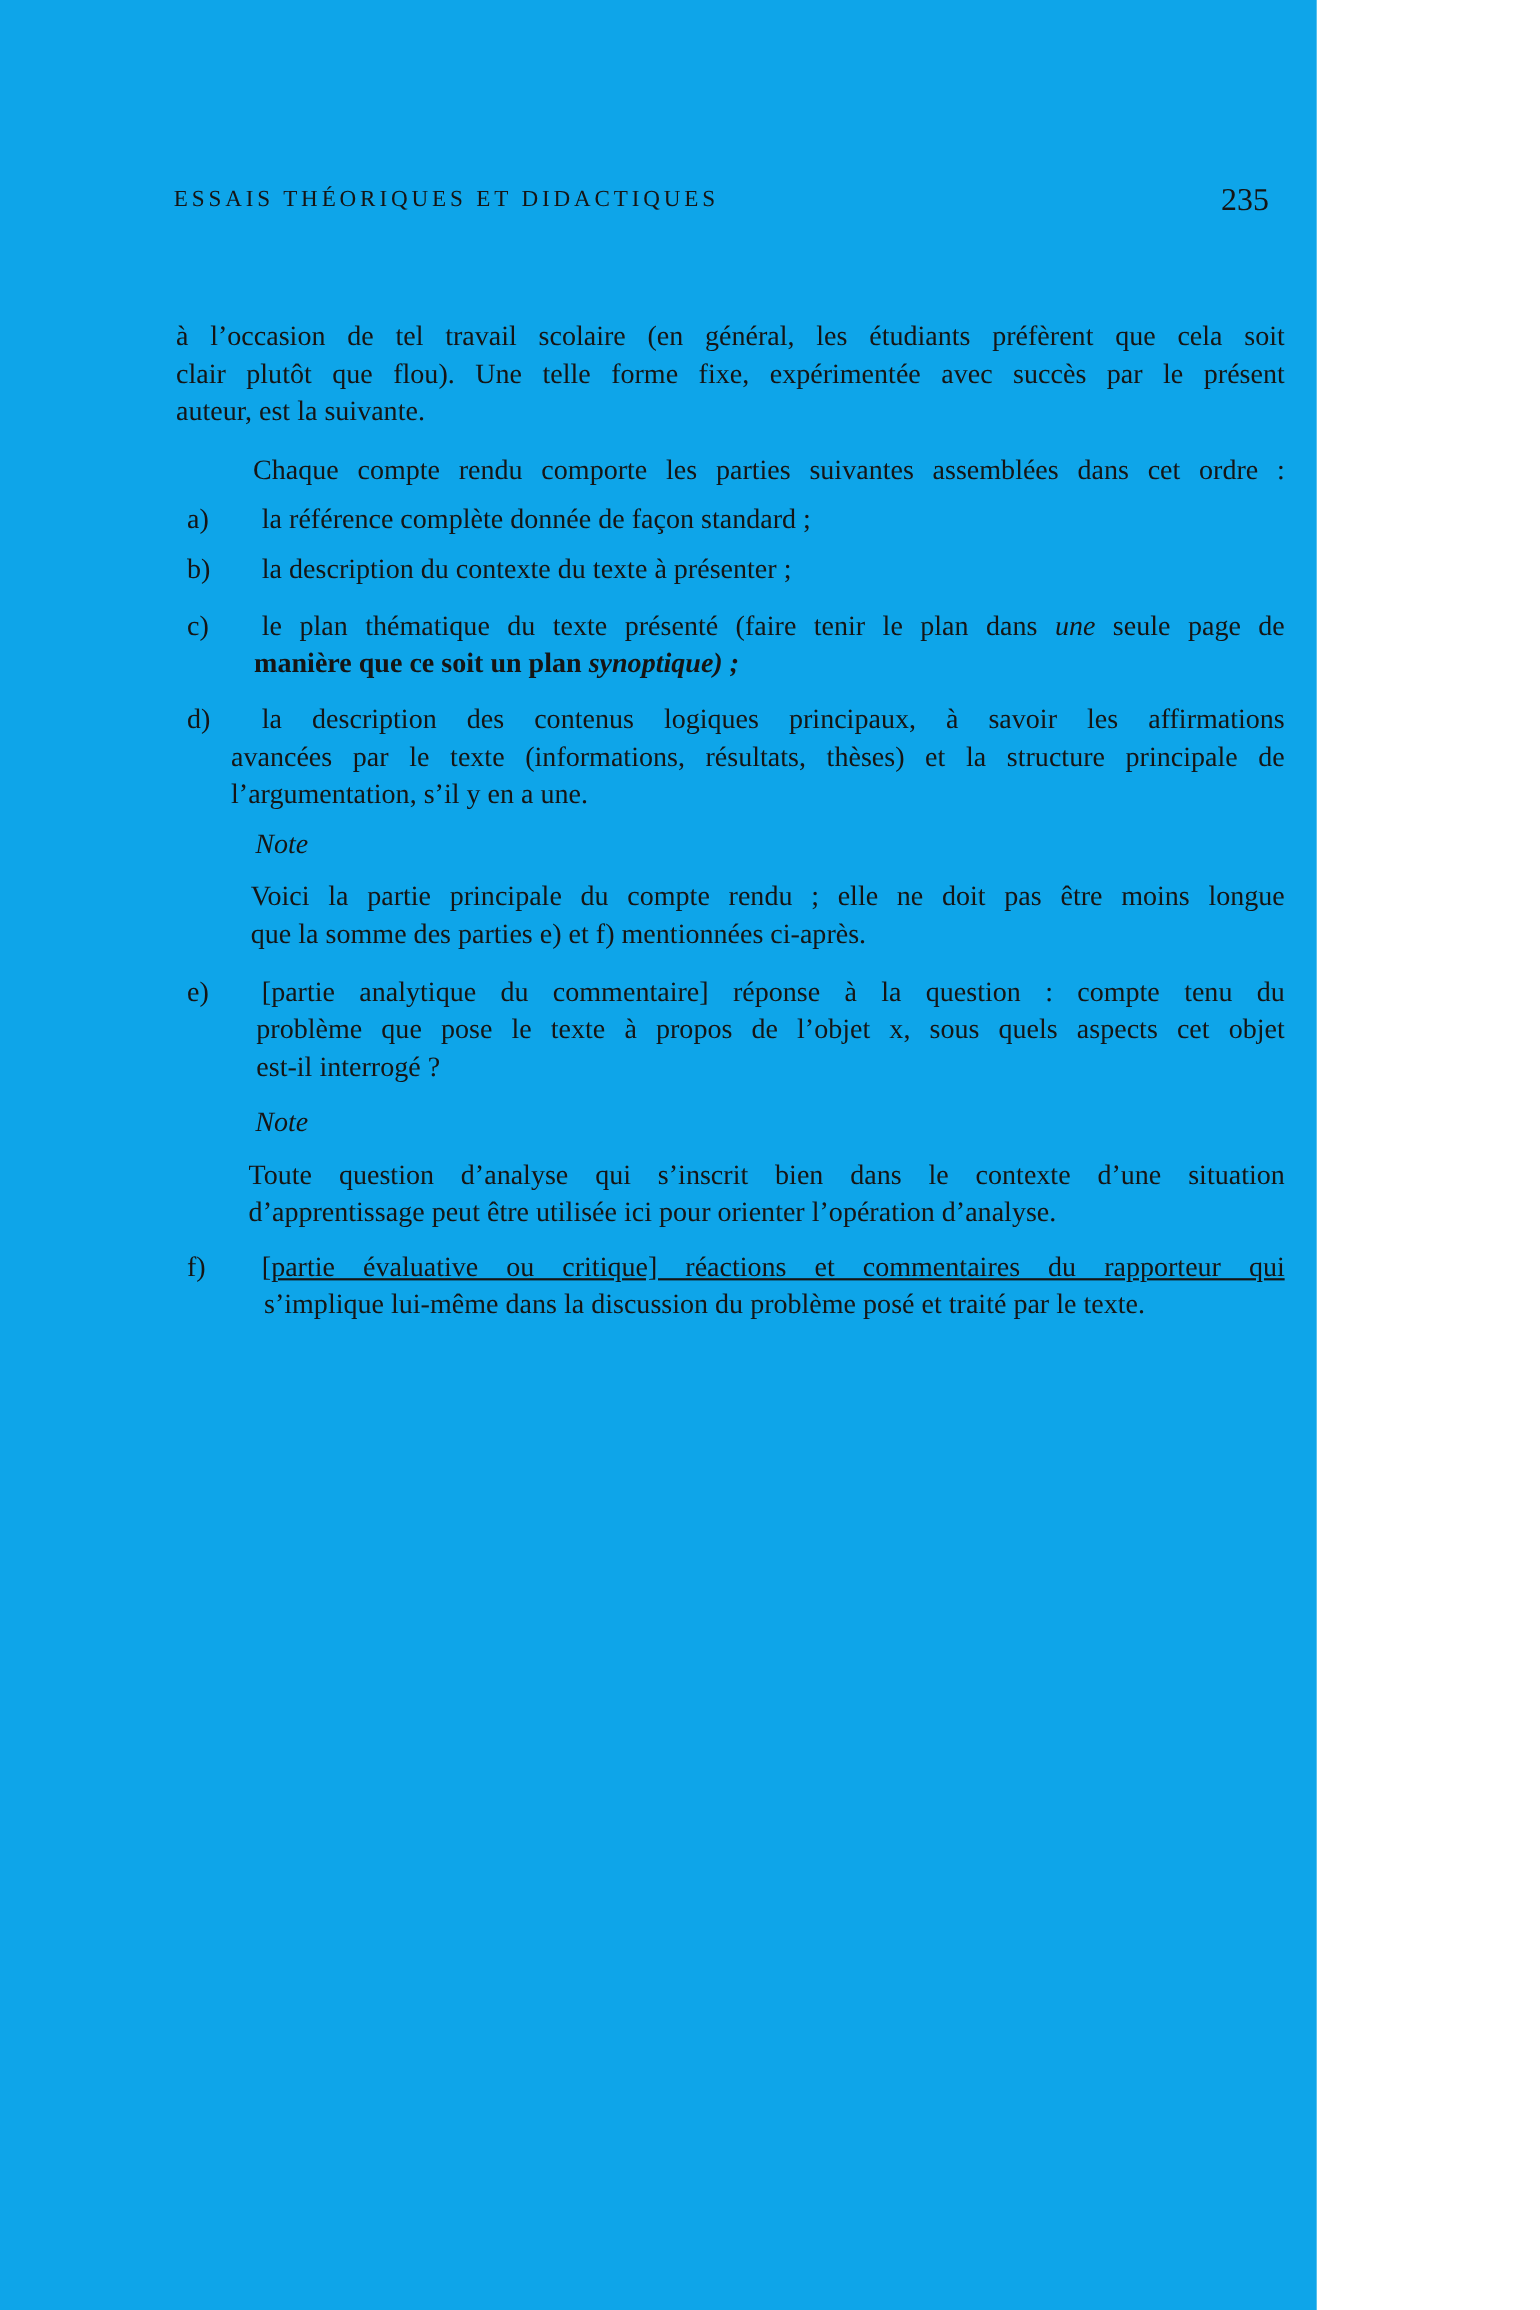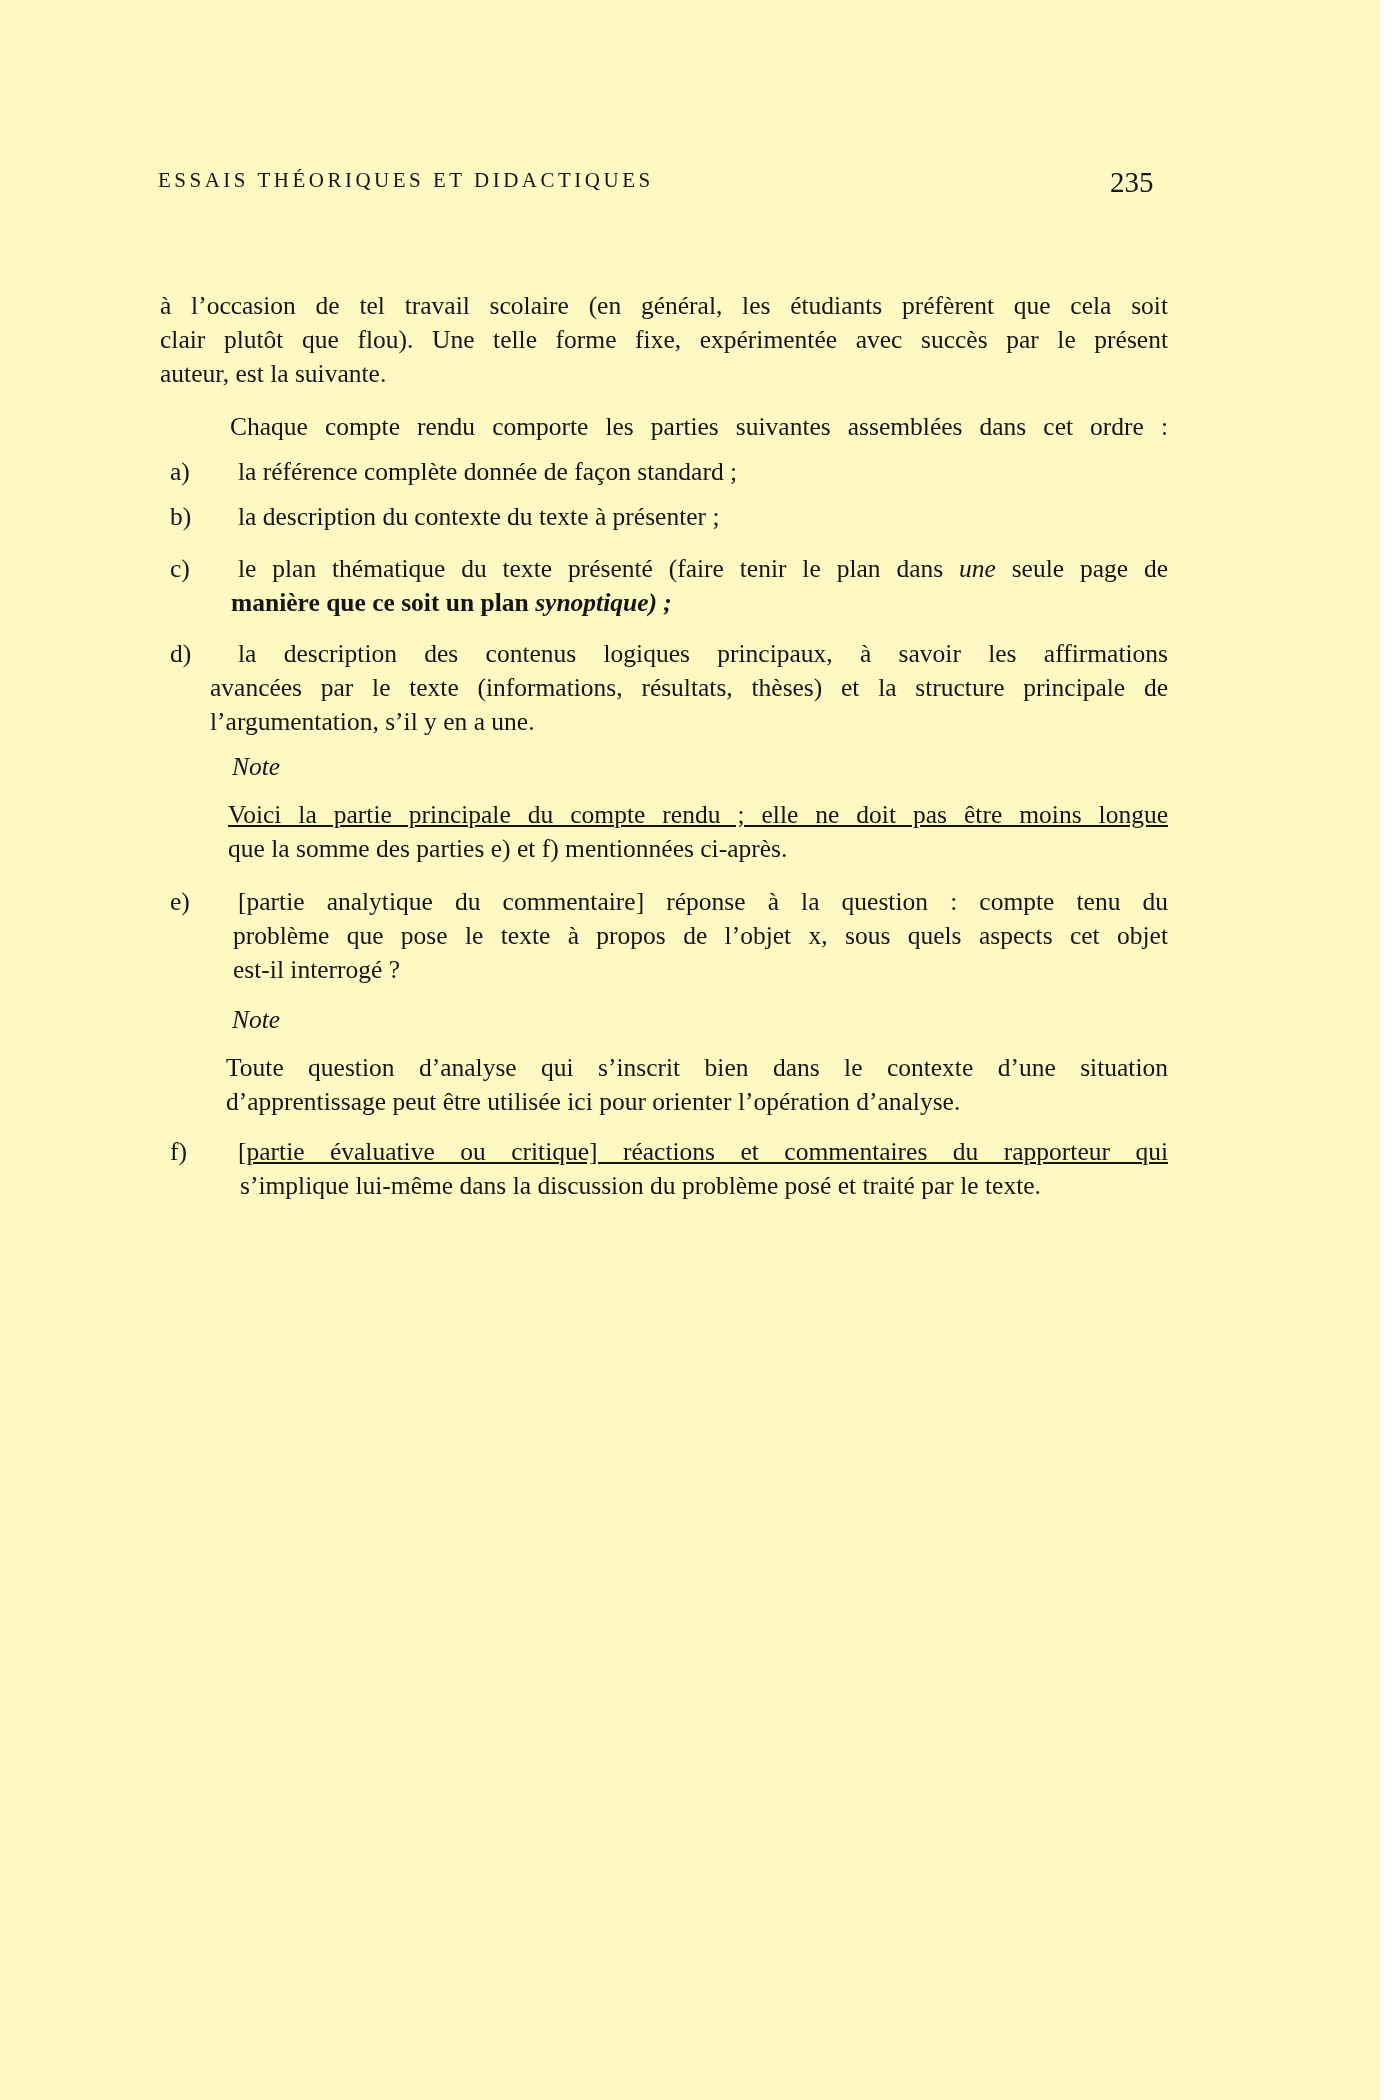--- a/index.html
+++ b/index.html
@@ -1,19 +1,19 @@
 <!DOCTYPE html>
 <html><head>
 <meta charset="utf-8">
 <style>
   html,body{margin:0;padding:0;background:#ffffff;}
   .page{
     position:relative;
-    width:1380px;height:2100px;
-    background:#fef9c3;
+    width:1197px;height:2100px;
+    background:#0ea5e9;
     font-family:"Liberation Serif","DejaVu Serif",serif;
     color:#151515;
     overflow:hidden;
   }
   .ln{position:absolute;line-height:1;font-size:25.5px;height:31px;overflow:hidden;}
   .jl{text-align:justify;text-align-last:justify;}
   .nl{white-space:nowrap;}
   .it{font-style:italic;}
   .hdr-title{position:absolute;font-size:21px;letter-spacing:3.5px;white-space:nowrap;line-height:1;}
   .hdr-num{position:absolute;font-size:29px;line-height:1;}
@@ -47,21 +47,21 @@
     <span>manière que ce soit un plan </span><span class="it">synoptique) ;</span>
   </div>
 
   <div class="lbl" style="left:170px;top:641px;">d)</div>
   <div class="ln jl" style="left:238px;top:641px;width:930px;">la description des contenus logiques principaux, à savoir les affirmations</div>
   <div class="ln jl" style="left:210px;top:675px;width:958px;">avancées par le texte (informations, résultats, thèses) et la structure principale de</div>
   <div class="ln nl" style="left:210px;top:709px;">l’argumentation, s’il y en a une.</div>
 
   <div class="ln nl it" style="left:232px;top:754px;">Note</div>
 
-  <div class="ln jl" style="left:228px;top:802px;width:940px;text-decoration:underline;">Voici la partie principale du compte rendu ; elle ne doit pas être moins longue</div>
+  <div class="ln jl" style="left:228px;top:802px;width:940px;">Voici la partie principale du compte rendu ; elle ne doit pas être moins longue</div>
   <div class="ln nl" style="left:228px;top:836px;">que la somme des parties e) et f) mentionnées ci-après.</div>
 
   <div class="lbl" style="left:170px;top:889px;">e)</div>
   <div class="ln jl" style="left:238px;top:889px;width:930px;">[partie analytique du commentaire] réponse à la question : compte tenu du</div>
   <div class="ln jl" style="left:233px;top:923px;width:935px;">problème que pose le texte à propos de l’objet x, sous quels aspects cet objet</div>
   <div class="ln nl" style="left:233px;top:957px;">est-il interrogé ?</div>
 
   <div class="ln nl it" style="left:232px;top:1007px;">Note</div>
 
   <div class="ln jl" style="left:226px;top:1055px;width:942px;">Toute question d’analyse qui s’inscrit bien dans le contexte d’une situation</div>

